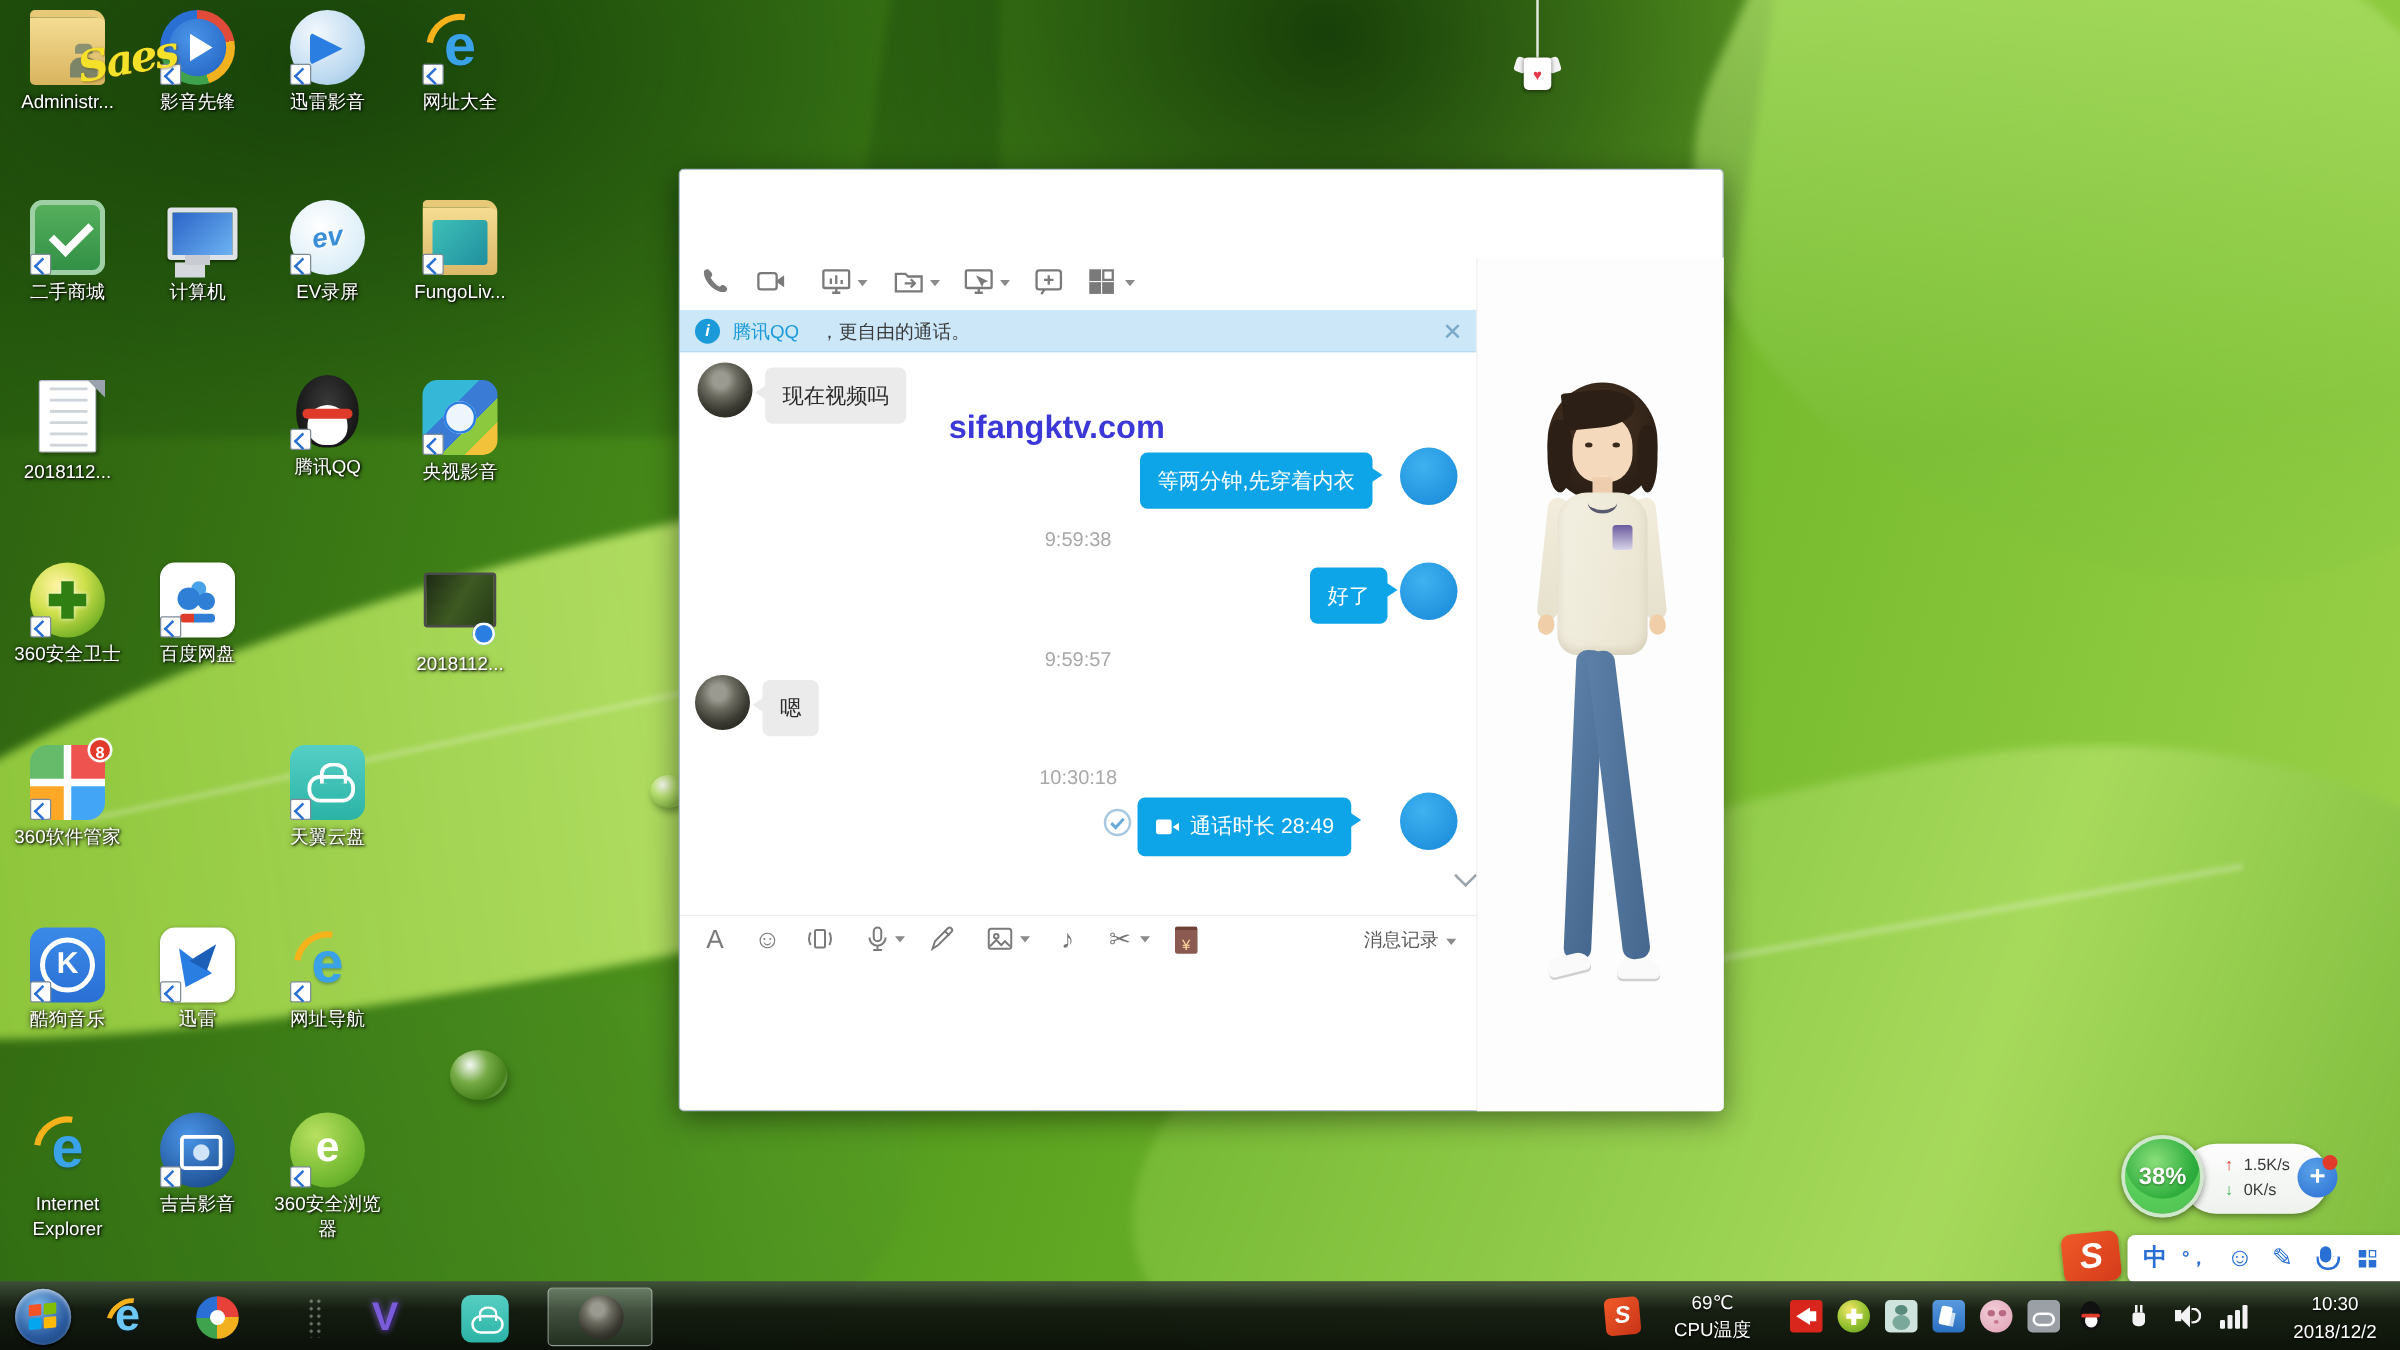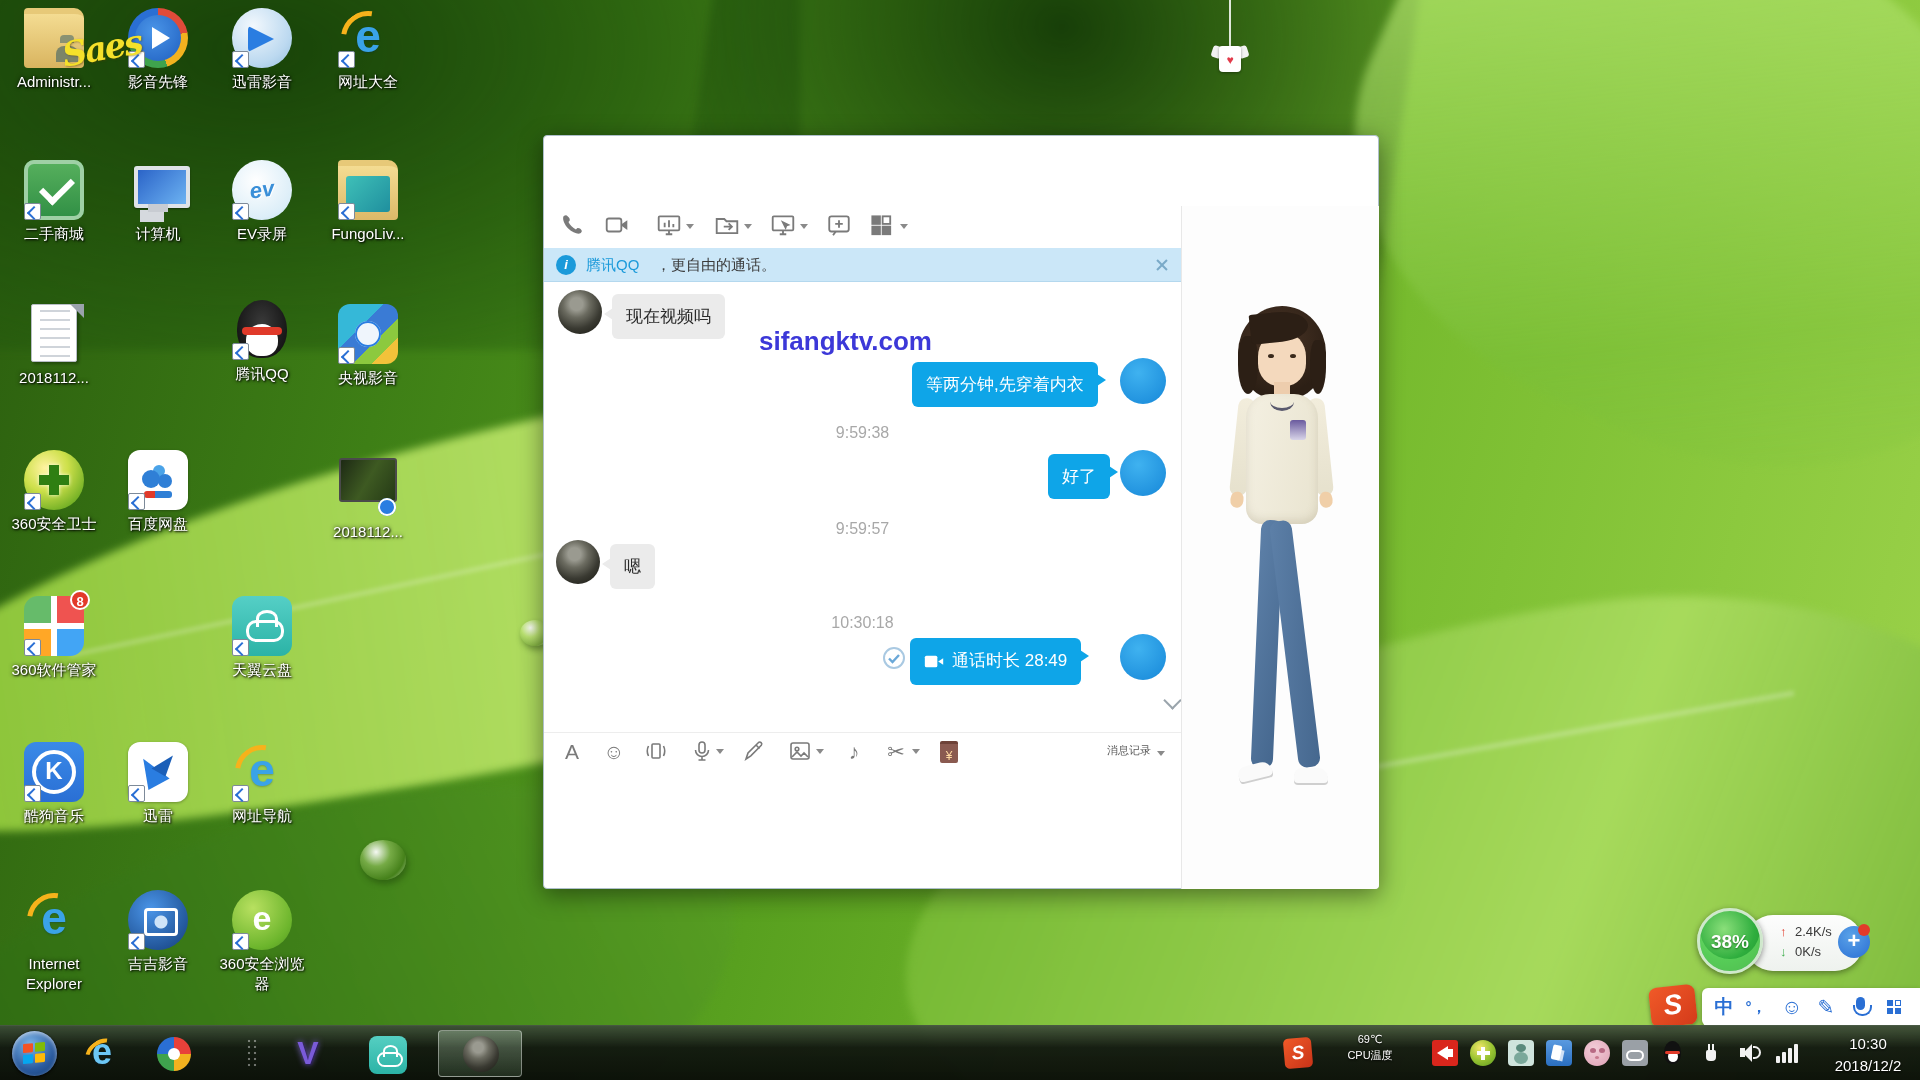--- a/index.html
+++ b/index.html
@@ -125,21 +125,21 @@
 .tstamp{position:absolute;left:0;width:637px;text-align:center;font-size:16px;color:#a8a8a8;}
 .wmark{position:absolute;left:215px;top:44px;font-size:26px;font-weight:bold;color:#3c38d8;}
 .callck{position:absolute;left:338px;top:364px;width:24px;height:24px;}
 .callck svg{width:24px;height:24px;}
 .camico{display:inline-block;vertical-align:-3px;margin-right:8px;}
 .chev{position:absolute;left:622px;top:412px;width:13px;height:13px;border-right:2px solid #9aa4ac;border-bottom:2px solid #9aa4ac;transform:rotate(45deg);cursor:pointer;}
 .inbar{position:absolute;left:0;top:596px;width:637px;height:38px;border-top:1px solid #ededed;}
 .ini{position:absolute;top:6px;width:28px;height:26px;cursor:pointer;color:#7a7a7a;text-align:center;}
 .ini svg{width:24px;height:24px;stroke:#7a7a7a;fill:none;stroke-width:1.6;}
 .ini .tg{font-size:21px;line-height:26px;}
-.hist{position:absolute;right:30px;top:10px;font-size:11px;color:#5a5a5a;cursor:pointer;}
+.hist{position:absolute;right:30px;top:10px;font-size:15px;color:#5a5a5a;cursor:pointer;}
 .hist .dd2{position:absolute;right:-14px;top:8px;border-top:5px solid #8a8a8a;border-left:4px solid transparent;border-right:4px solid transparent;}
 .redpkt{position:absolute;left:4px;top:2px;width:18px;height:22px;background:#8a5a50;border-radius:2px;color:#ffd9a0;font-size:12px;text-align:center;line-height:24px;border-top:3px solid #6e4238;}
 .inputarea{position:absolute;left:0;top:634px;width:637px;height:68px;background:#fff;}
 .btnrow{position:absolute;left:0;top:702px;width:637px;height:52px;}
 .btn{position:absolute;top:8px;height:34px;background:#0ea2e6;border-radius:3px;color:#fff;font-size:16px;text-align:center;line-height:34px;cursor:pointer;}
 .btn-close{left:395px;width:97px;}
 .btn-send{left:502px;width:88px;border-radius:3px 0 0 3px;}
 .btn-send-dd{left:590px;width:30px;border-radius:0 3px 3px 0;border-left:1px solid rgba(255,255,255,.45);}
 .btn-send-dd:after{content:"";position:absolute;left:10px;top:15px;border-top:6px solid #fff;border-left:5px solid transparent;border-right:5px solid transparent;}
 .rpanel{position:absolute;left:637px;top:70px;width:198px;height:683px;background:#fdfdfd;border-left:1px solid #e8e8e8;border-radius:0 0 4px 0;}
@@ -196,21 +196,21 @@
 .tk-sg .petals{position:absolute;left:9px;top:5px;width:34px;height:34px;border-radius:50%;background:conic-gradient(#e8413a 0 25%,#f2b21f 25% 50%,#3fa34d 50% 75%,#2a6fd4 75%);}
 .tk-sg .petals:after{content:"";position:absolute;left:11px;top:11px;width:12px;height:12px;background:#fff;border-radius:50%;}
 .tkdots{position:absolute;left:246px;top:12px;width:12px;height:32px;background:radial-gradient(circle,rgba(255,255,255,.4) 1px,transparent 1.6px) 0 0/6px 6px;}
 .tk-v .vg{position:absolute;left:50%;top:50%;transform:translate(-50%,-52%);font-size:32px;font-weight:bold;color:#7a5bd8;text-shadow:1px 1px 2px #2a1a5e,0 0 6px rgba(160,130,255,.8);}
 .tk-cloud .cc{position:absolute;left:7px;top:4px;width:38px;height:38px;background:linear-gradient(#55cfc2,#2bb3a6);border-radius:8px;}
 .tk-cloud .cc:before{content:"";position:absolute;left:8px;top:16px;width:22px;height:11px;border:2.5px solid #fff;border-radius:8px;}
 .tk-cloud .cc:after{content:"";position:absolute;left:14px;top:9px;width:11px;height:10px;border:2.5px solid #fff;border-bottom:none;border-radius:50% 50% 0 0;}
 .tk-active{position:absolute;left:438px;top:4px;width:84px;height:47px;background:linear-gradient(rgba(200,230,200,.35),rgba(120,160,120,.2));border:1px solid rgba(255,255,255,.4);border-radius:4px;cursor:pointer;}
 .tk-active .pav{position:absolute;left:24px;top:5px;width:36px;height:36px;}
 .sgtray{position:absolute;left:1284px;top:12px;width:28px;height:30px;background:linear-gradient(140deg,#f05a28,#c83318);border-radius:5px;transform:rotate(-5deg);color:#fff;font-size:19px;font-weight:bold;font-style:italic;text-align:center;line-height:29px;}
-.cputemp{position:absolute;left:1322px;top:6px;width:96px;text-align:center;color:#fff;font-size:11px;line-height:1.45;text-shadow:0 1px 2px #000;cursor:default;}
+.cputemp{position:absolute;left:1322px;top:6px;width:96px;text-align:center;color:#fff;font-size:15px;line-height:1.45;text-shadow:0 1px 2px #000;cursor:default;}
 .tray{position:absolute;left:1432px;top:14px;height:28px;}
 .ti{position:absolute;top:0;width:26px;height:26px;cursor:pointer;}
 .ti-horn{background:#d9261c;border-radius:3px;}
 .ti-horn:after{content:"";position:absolute;left:5px;top:6px;border-right:11px solid #fff;border-top:7px solid transparent;border-bottom:7px solid transparent;}
 .ti-horn:before{content:"";position:absolute;left:16px;top:9px;width:5px;height:8px;background:#fff;}
 .ti-360{border-radius:50%;background:radial-gradient(circle at 38% 30%,#f2e66a,#9ac433 50%,#5a9a1e);}
 .ti-360:after{content:"";position:absolute;inset:0;background:linear-gradient(#fff,#fff) center/13px 4px no-repeat,linear-gradient(#fff,#fff) center/4px 13px no-repeat;}
 .ti-person{background:#cfe4dc;border-radius:4px;}
 .ti-person:after{content:"";position:absolute;left:8px;top:4px;width:10px;height:8px;background:#5a8a7c;border-radius:50%;box-shadow:0 10px 0 2px #7aa89a;}
 .ti-blue{background:linear-gradient(#5a9ae0,#2a6fc0);border-radius:4px;}
@@ -523,21 +523,21 @@
         <div class="gleg r"></div>
         <div class="gshoe l"></div>
         <div class="gshoe r"></div>
       </div>
     </div>
   </div>
 
   <div class="netw"></div>
   <div class="ball">38%</div>
   <div class="arr up">↑</div>
-  <div class="spd up">2.4K/s</div>
+  <div class="spd up">1.5K/s</div>
   <div class="arr dn">↓</div>
   <div class="spd dn">0K/s</div>
   <div class="plusw">+</div>
 
   <div class="sgf">S</div>
   <div class="imebar">
     <div class="imei" style="left:8px">中</div>
     <div class="imei" style="left:40px;font-size:15px">°，</div>
     <div class="imei" style="left:76px;font-size:21px">☺</div>
     <div class="imei" style="left:110px;font-size:20px">✎</div>

